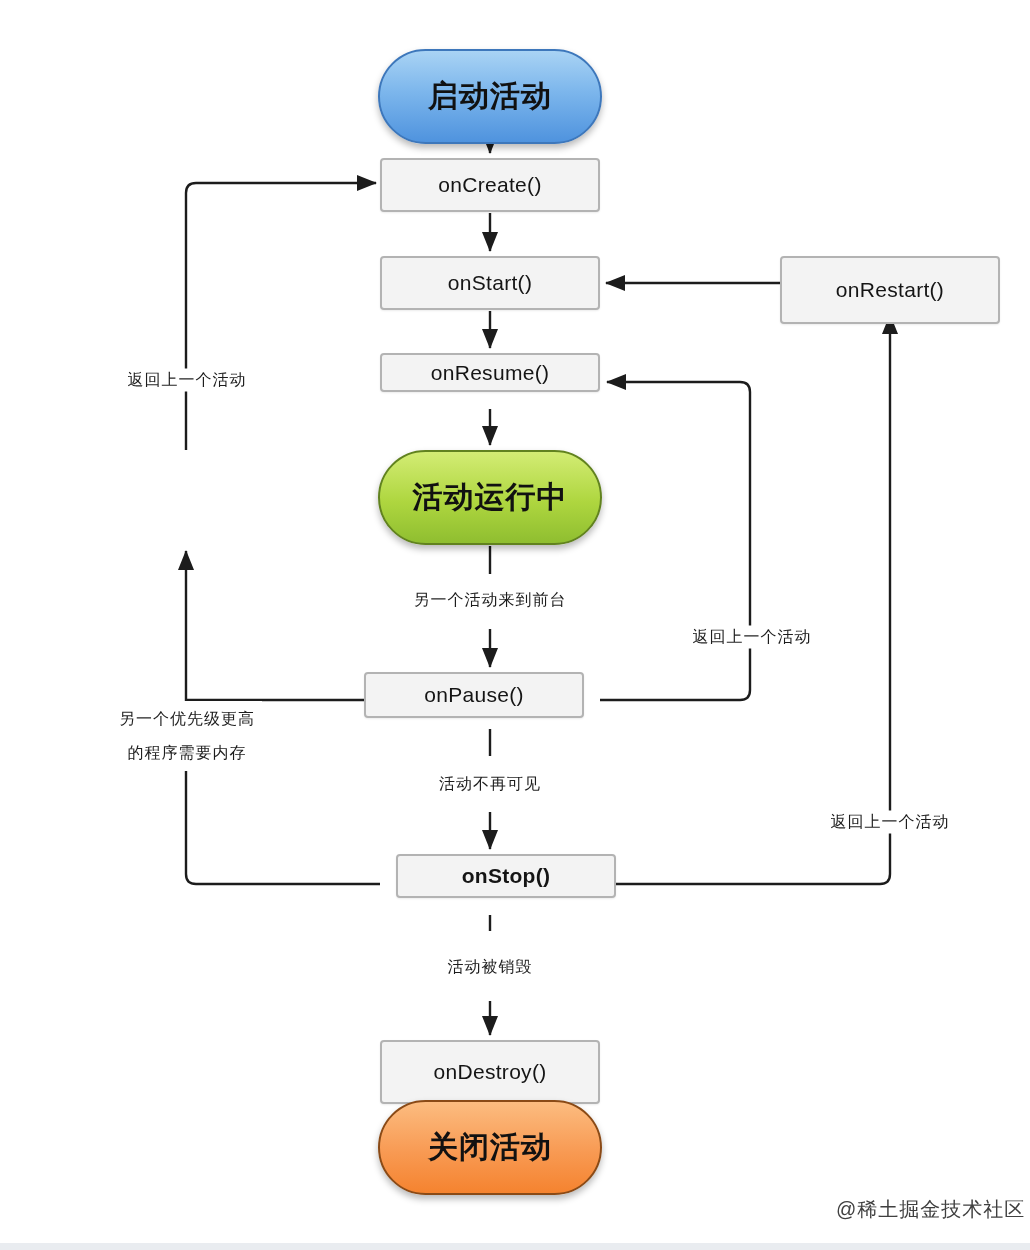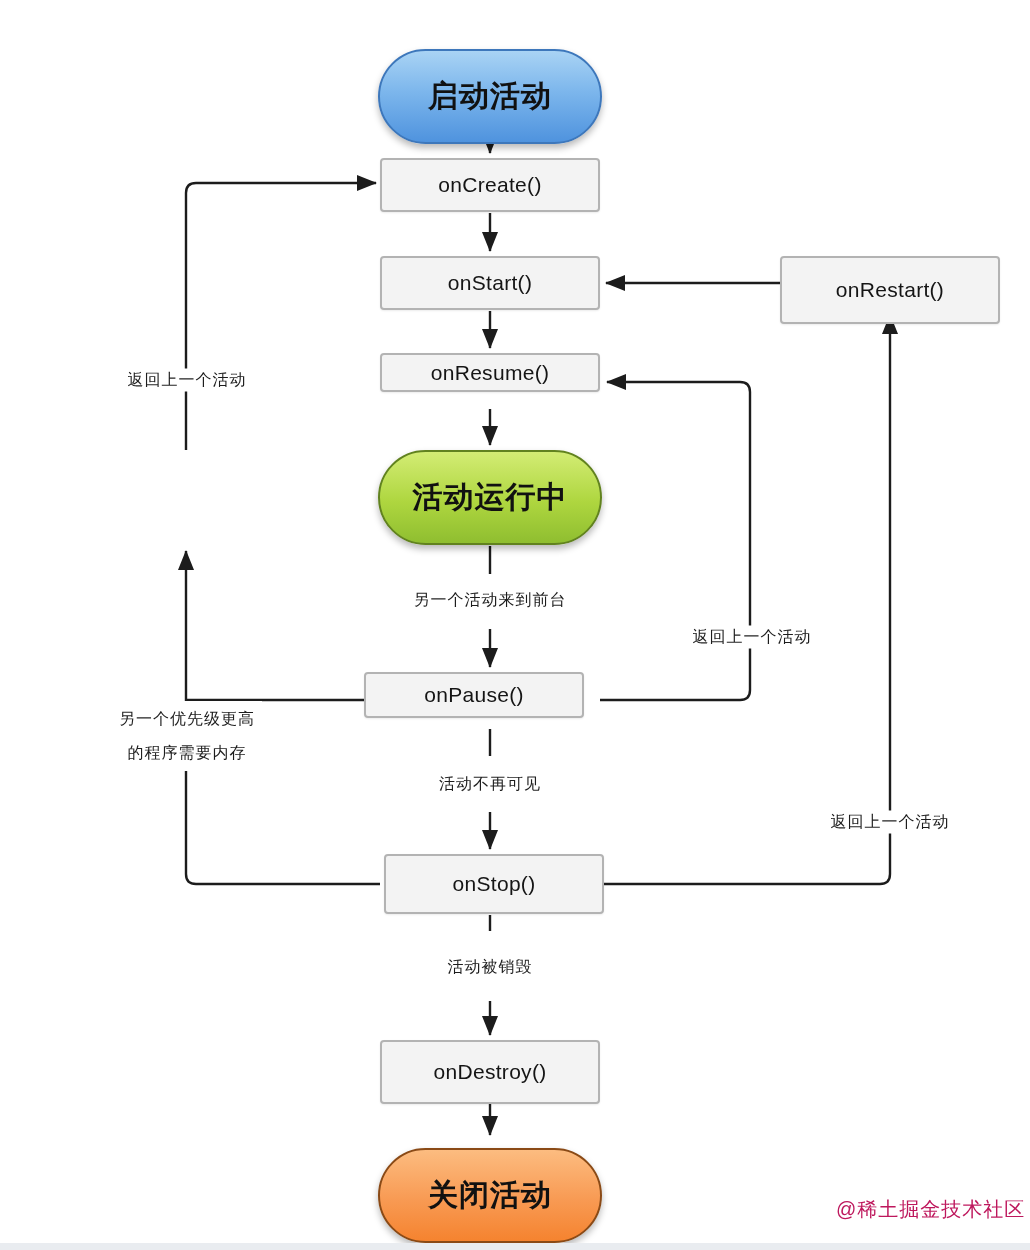--- a/index.html
+++ b/index.html
@@ -34,21 +34,21 @@
     border:2.5px solid #8a4a16;
   }
   .lbl{
     position:absolute;z-index:3;transform:translate(-50%,-50%);
     font-size:16px;font-weight:500;color:#1d1d1d;white-space:nowrap;
     background:#ffffff;padding:1px 7px;text-align:center;letter-spacing:1px;
   }
   .lbl .ln{display:block;line-height:34px;}
   #watermark{
     position:absolute;left:836px;top:1196px;z-index:3;
-    font-size:20px;color:#be185d;font-weight:400;letter-spacing:1px;
+    font-size:20px;color:#404040;font-weight:400;letter-spacing:1px;
   }
   #bottom-strip{
     position:absolute;left:0;bottom:0;width:1030px;height:7px;background:#e9ecf0;z-index:4;
   }
 </style>
 </head>
 <body>
 
 <div id="canvas">
 
@@ -87,25 +87,25 @@
 
   <div class="node proc" style="left:780px;top:256px;height:68px;">onRestart()</div>
 
   <div class="node proc" style="left:380px;top:353px;height:39px;">onResume()</div>
 
   <div class="node pill pill-green" style="left:378px;top:450px;">活动运行中</div>
 
 
   <div class="node proc" style="left:364px;top:672px;height:46px;">onPause()</div>
 
-  <div class="node proc" style="left:384px;top:854px;height:60px;">onStop()</div>
+  <div class="node proc" style="left:396px;top:854px;height:44px;font-weight:bold;">onStop()</div>
 
   <div class="node proc" style="left:380px;top:1040px;height:64px;text-align:center;">onDestroy()</div>
 
-  <div class="node pill pill-orange" style="left:378px;top:1100px;margin-top:48px;">关闭活动</div>
+  <div class="node pill pill-orange" style="left:378px;top:1100px;">关闭活动</div>
 
   <div class="lbl" style="left:187px;top:380px;">返回上一个活动</div>
 
   <div class="lbl" style="left:187px;top:700px;margin-top:36px;">
     <span class="ln">另一个优先级更高</span>
     <span class="ln">的程序需要内存</span>
   </div>
 
   <div class="lbl" style="left:490px;top:600px;">另一个活动来到前台</div>
 

